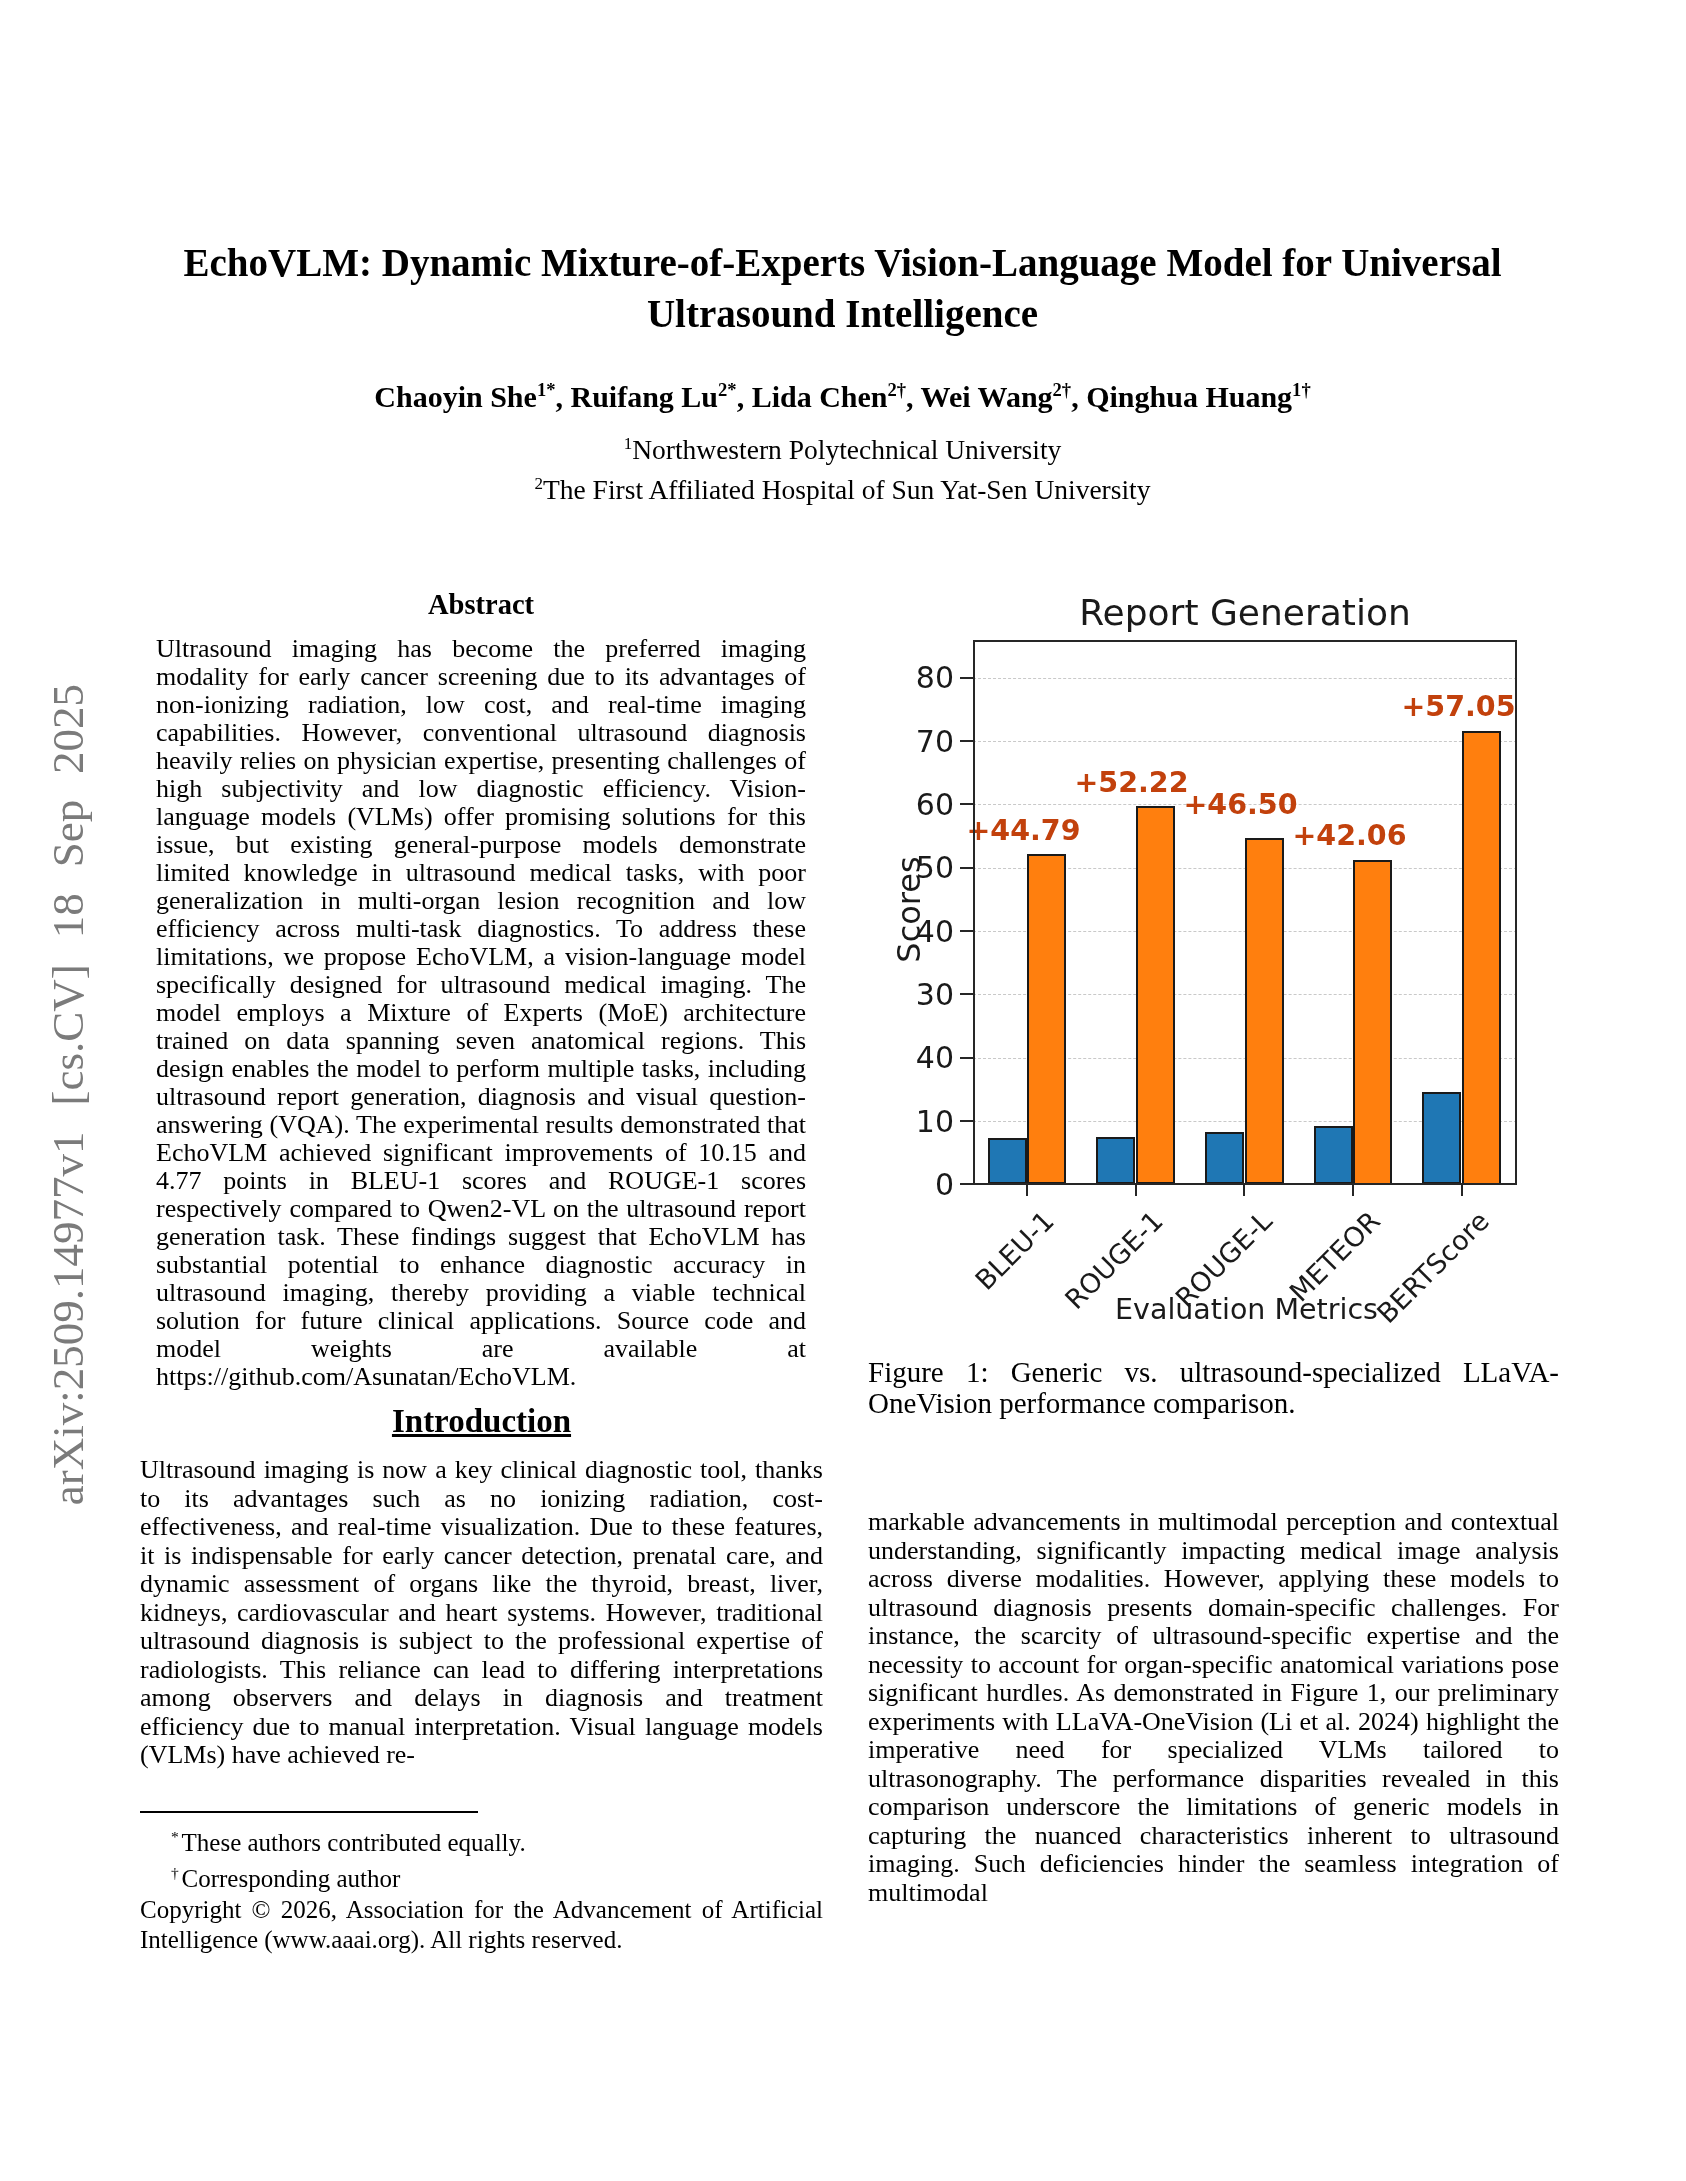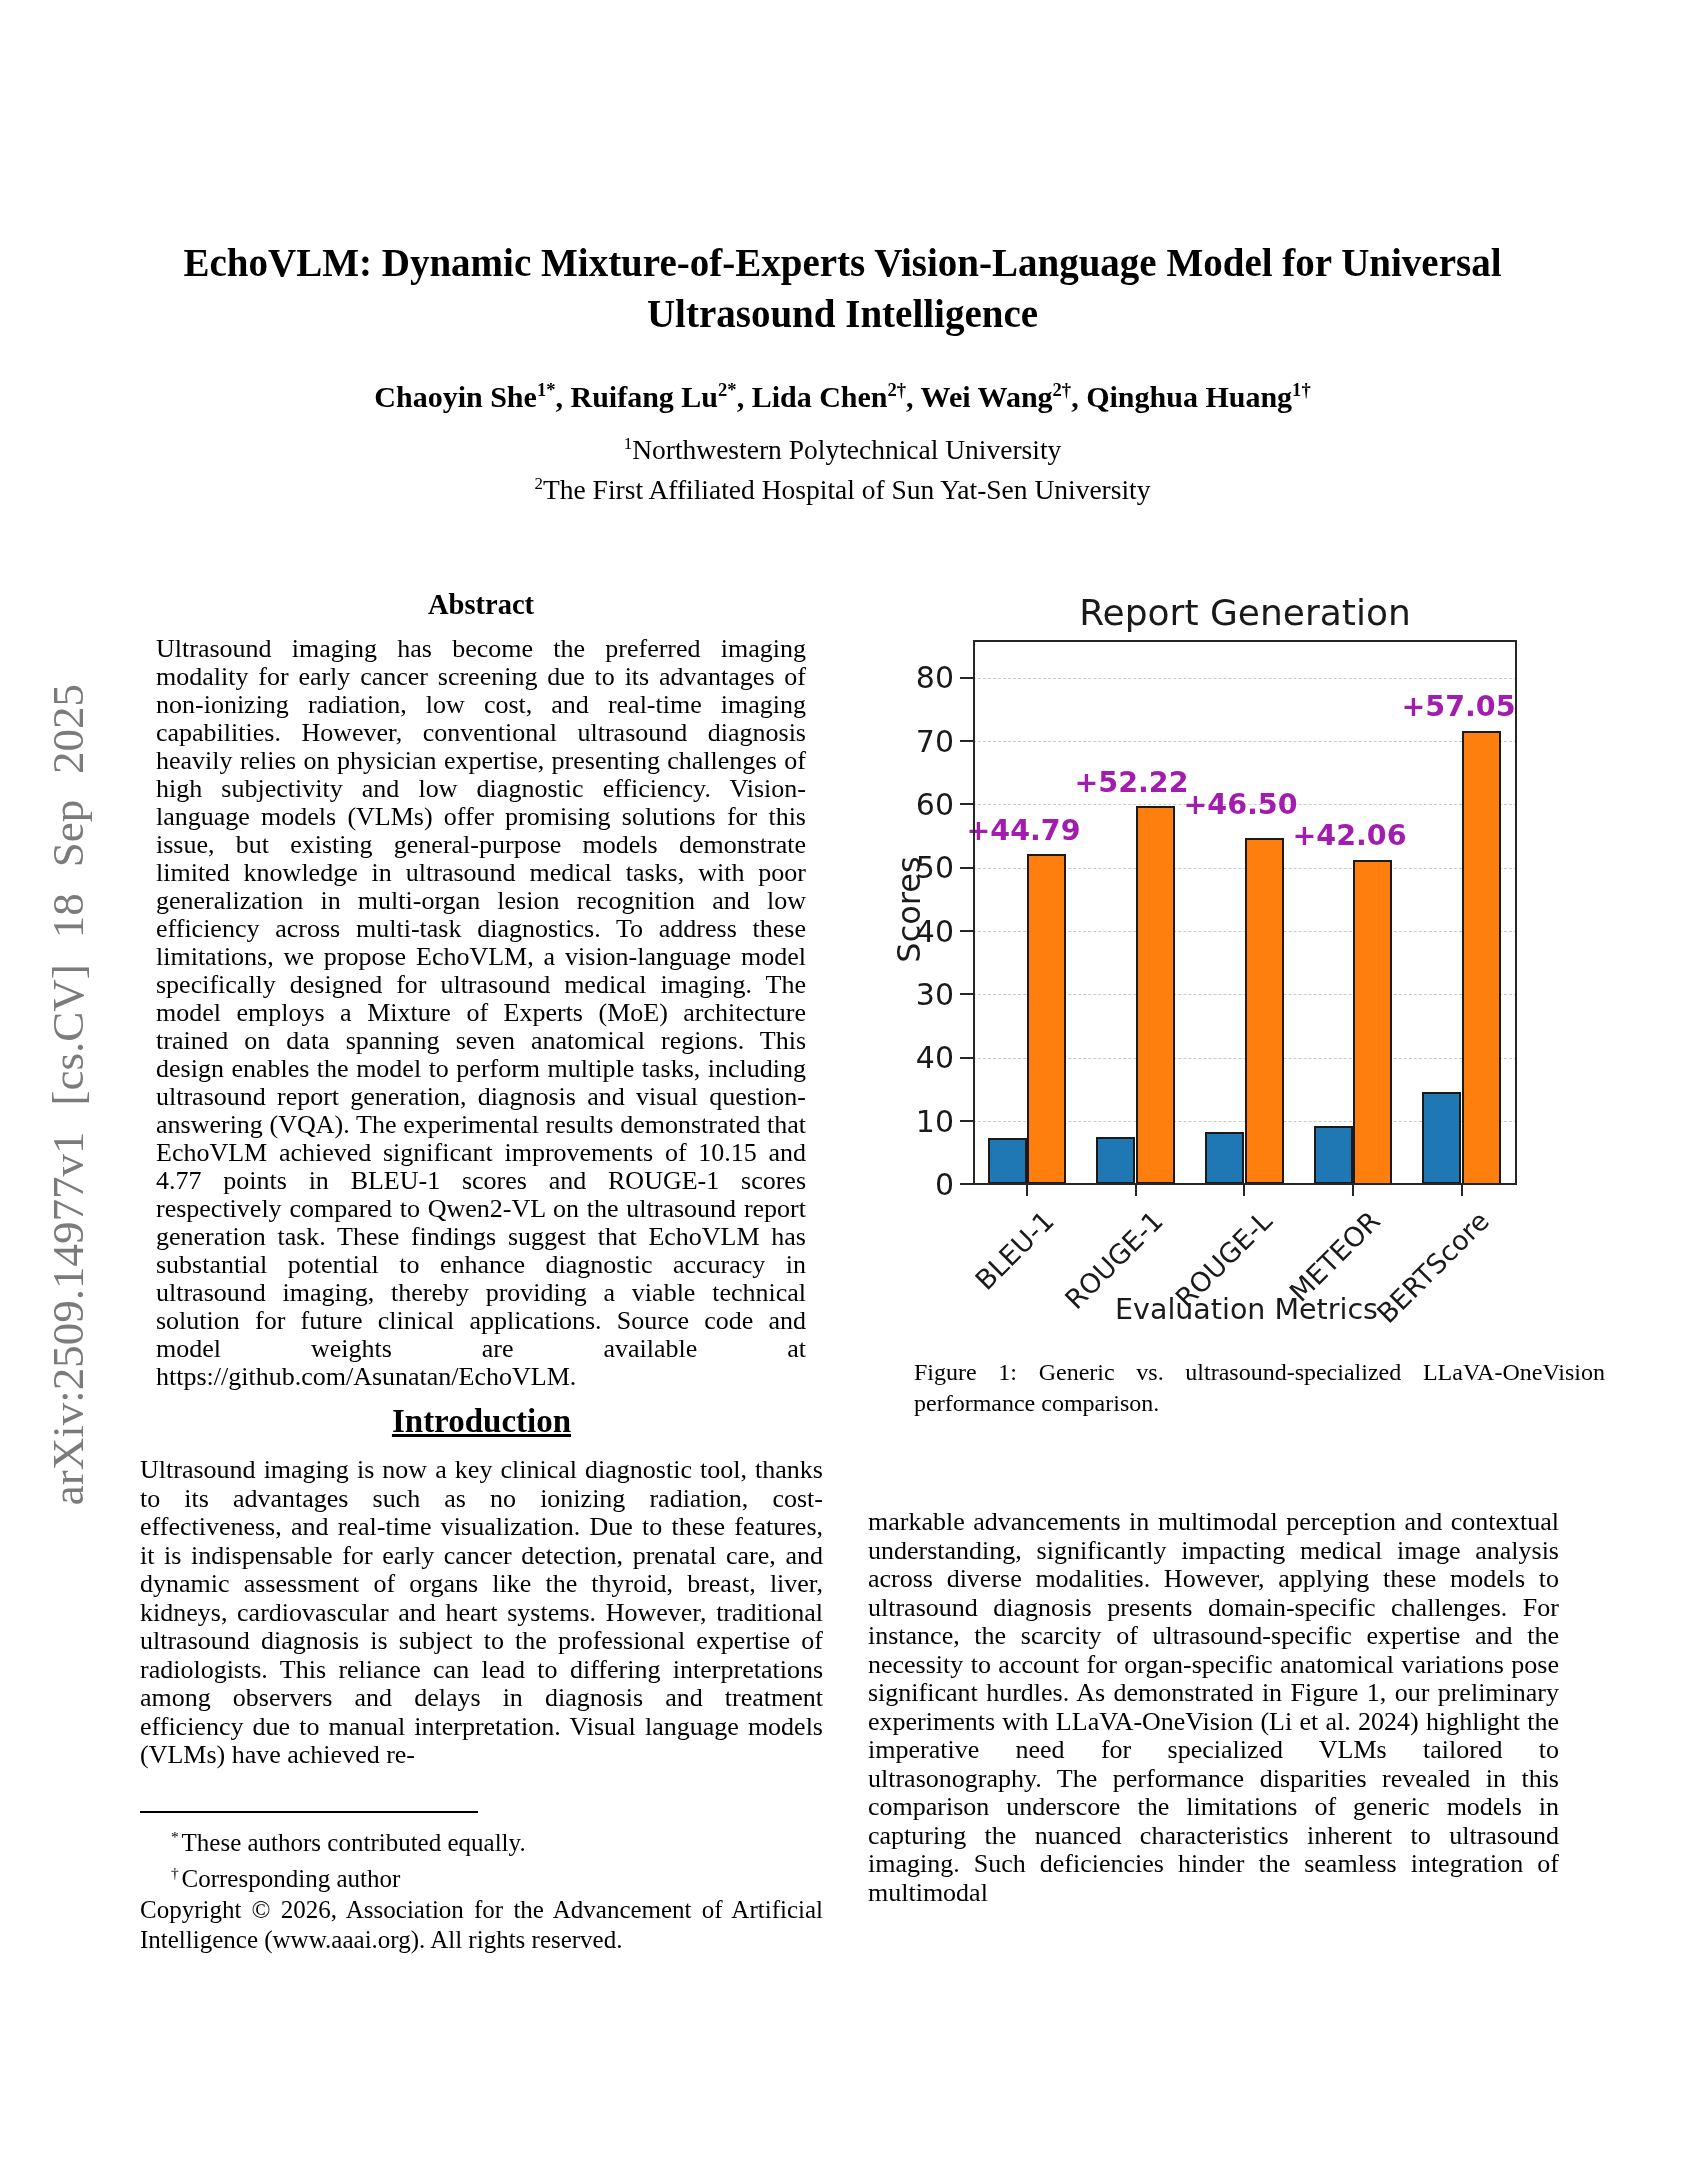--- a/index.html
+++ b/index.html
@@ -56,41 +56,41 @@
     font-size:25px; line-height:30px; text-align:justify;
   }
   .footnotes .fn-item { text-indent:31px; }
   .footnotes sup { font-size:0.62em; margin-right:2.8px; }
   .right-text {
     position:absolute; left:868px; top:1508px; width:691px;
     font-size:26px; line-height:28.5px; text-align:justify;
   }
   .fig-caption {
     position:absolute; left:868px; top:1357px; width:691px;
-    font-size:24px; line-height:31px; text-align:justify;margin-left:46px;
+    font-size:29px; line-height:31px; text-align:justify;
   }
   
   .figure {
     position:absolute; left:868px; top:592px; width:698px; height:748px;
     font-family:"DejaVu Sans","Liberation Sans",sans-serif; color:#1a1a1a;
   }
   .chart-title { position:absolute; left:105px; top:0; width:544px; text-align:center; font-size:36px; }
   .plot-border { position:absolute; left:105px; top:48px; width:544px; height:545px;
                  border:2.3px solid #262626; box-sizing:border-box; z-index:4; }
   .grid-line  { position:absolute; height:0; border-top:1.8px dashed #c9c9c9; z-index:1; }
   .bar        { position:absolute; box-sizing:border-box; border:2.3px solid #1a1a1a; z-index:2; }
   .y-tick-mark{ position:absolute; height:2.3px; background:#262626; z-index:4; }
   .x-tick-mark{ position:absolute; width:2.3px;  background:#262626; z-index:4; }
   .y-tick-label { position:absolute; width:64px; text-align:right; font-size:30px; line-height:35px; }
   .x-tick-label {
     position:absolute; width:239px; text-align:right; font-size:27px; white-space:nowrap;
     transform:rotate(-45deg); transform-origin:100% 0%;
   }
   .annotation { position:absolute; width:209px; text-align:center; font-size:28.5px;
-                font-weight:bold; color:#a21caf; z-index:3; }
+                font-weight:bold; color:#c2410c; z-index:3; }
   .ylabel { position:absolute; left:-51px; top:298px; width:184px; height:39px;
             transform:rotate(-90deg); text-align:center; font-size:32px; }
   .xlabel { position:absolute; left:149px; top:701px; width:459px; text-align:center; font-size:28.5px; }
   .legend {
     position:absolute; left:113px; top:57px; width:380px; box-sizing:border-box;
     border:1.8px solid #d4d4d4; border-radius:7.3px; background:rgba(255,255,255,0.92);
     padding:5.5px 13px 9.2px 13px; z-index:5;
   }
   .legend-title { text-align:center; font-size:25px; line-height:29px; }
   .legend-row { display:flex; align-items:center; gap:14.7px; margin-top:6.4px; }

